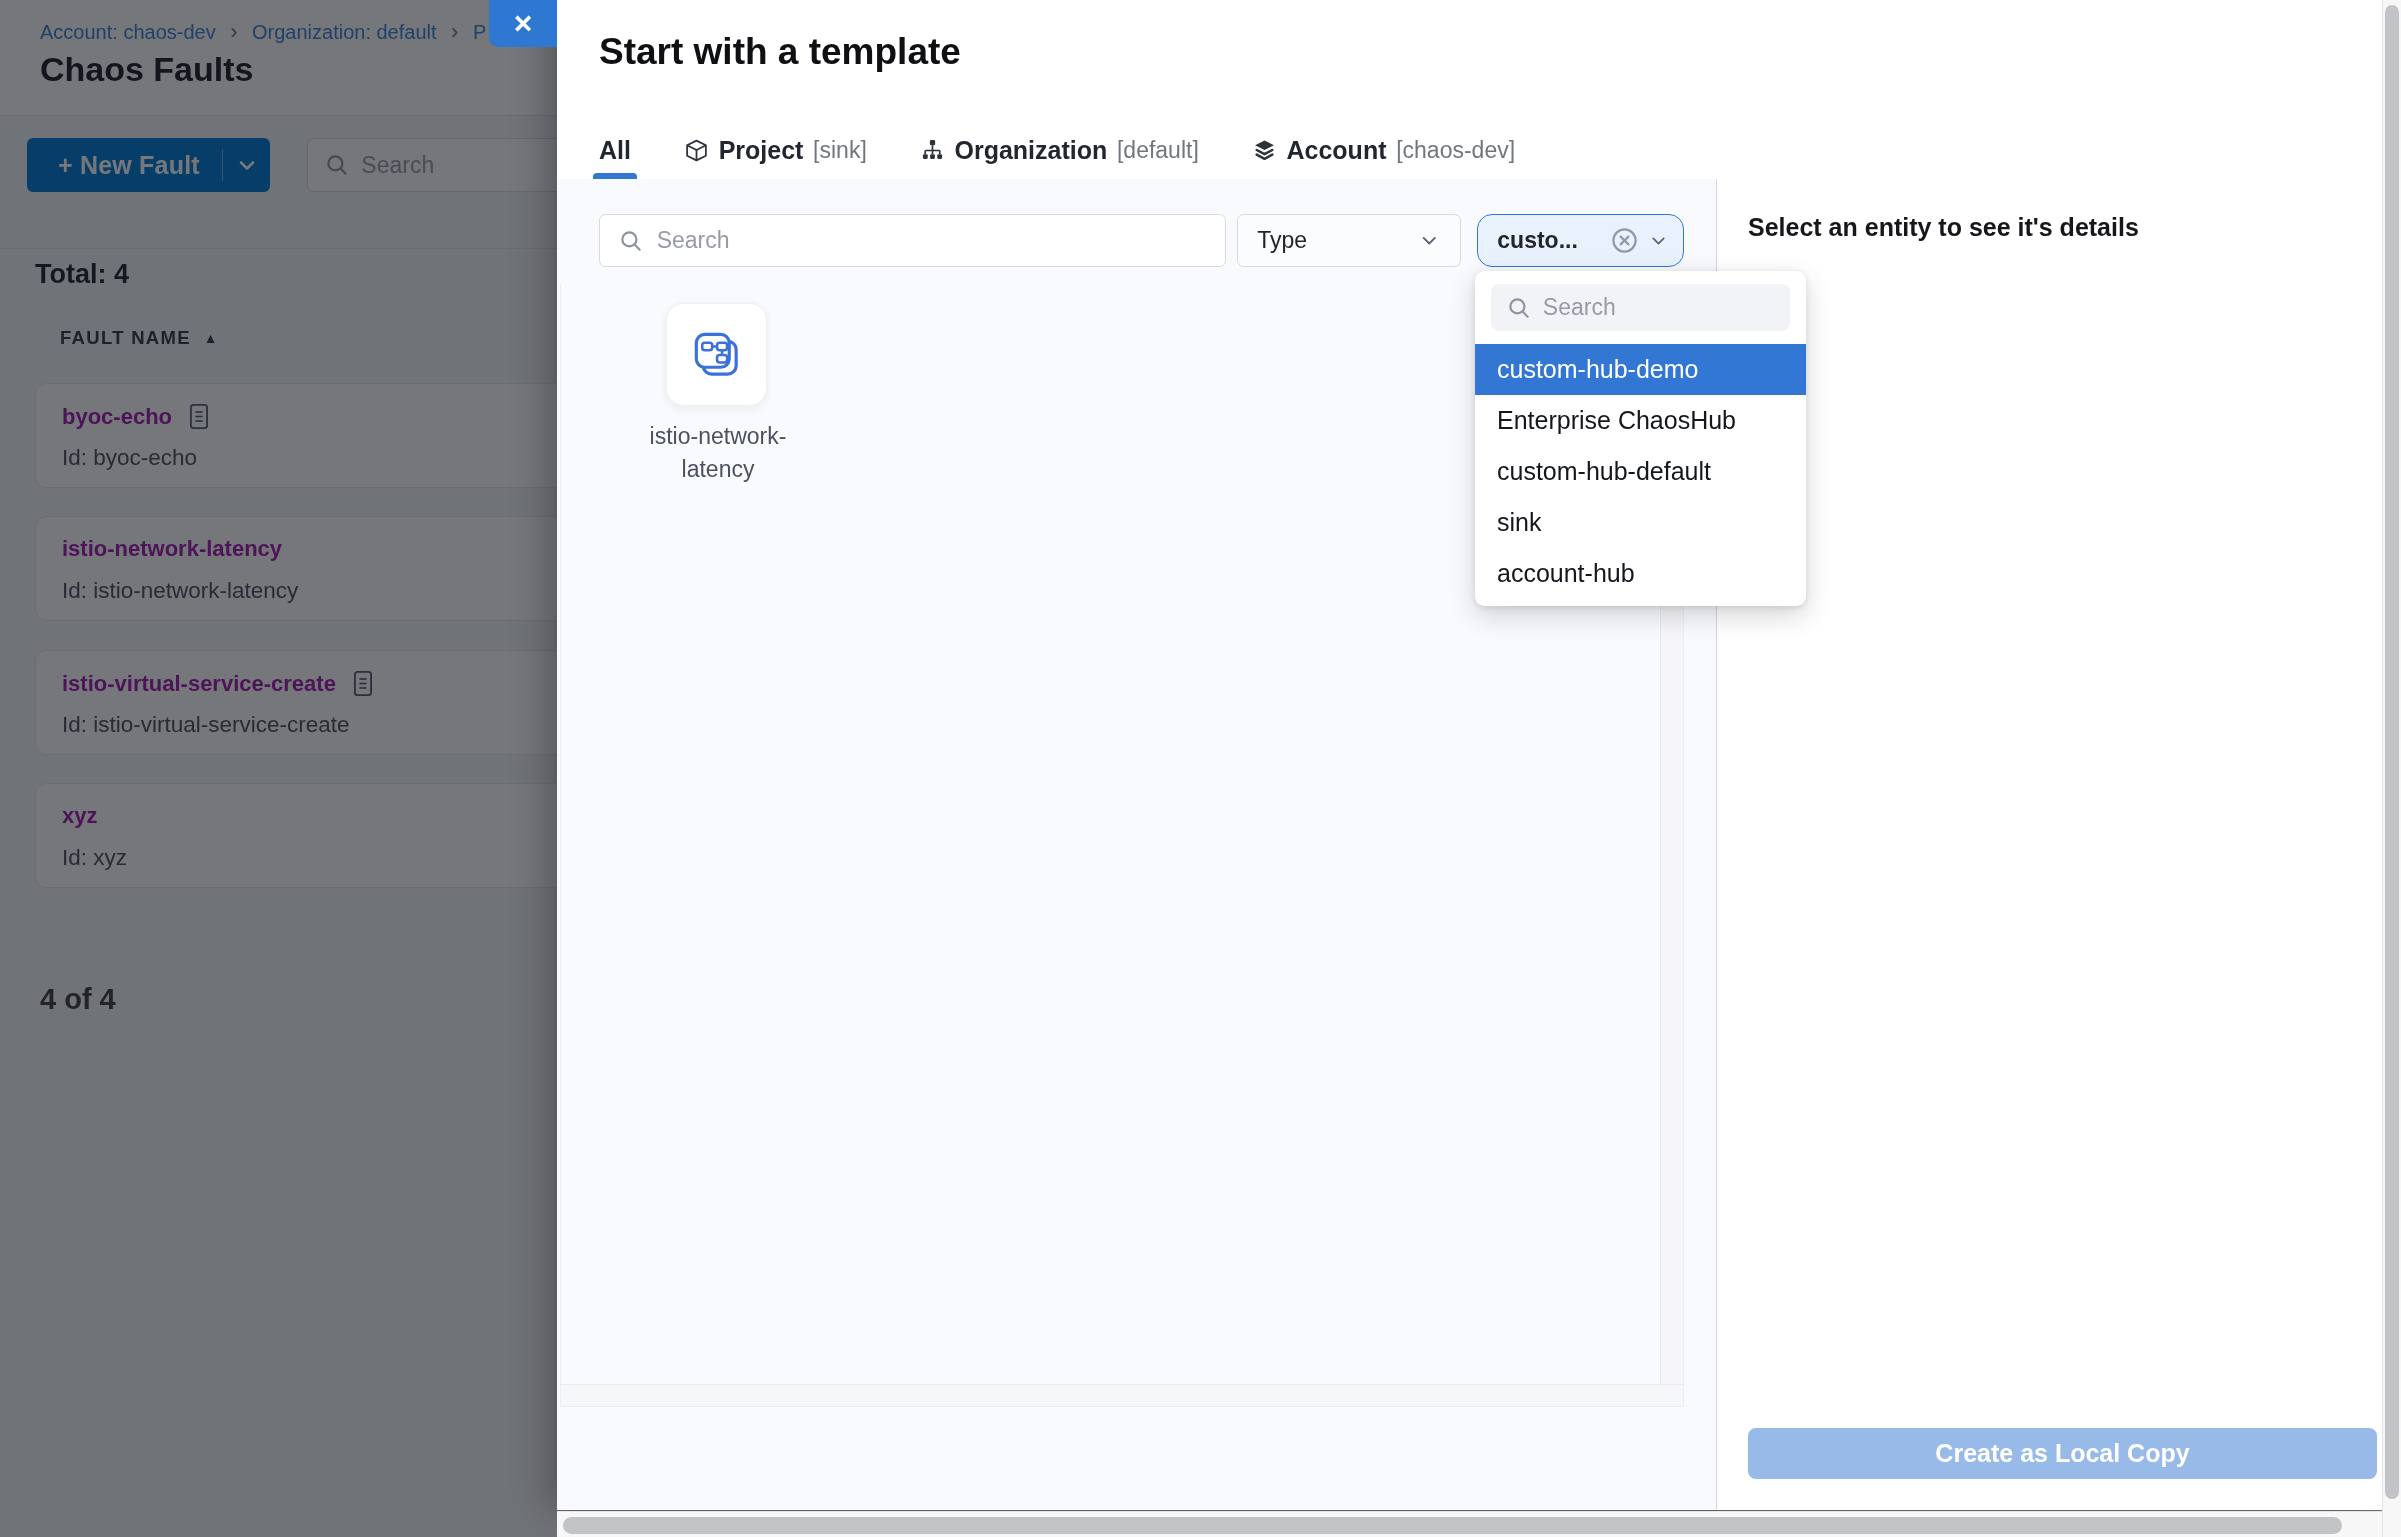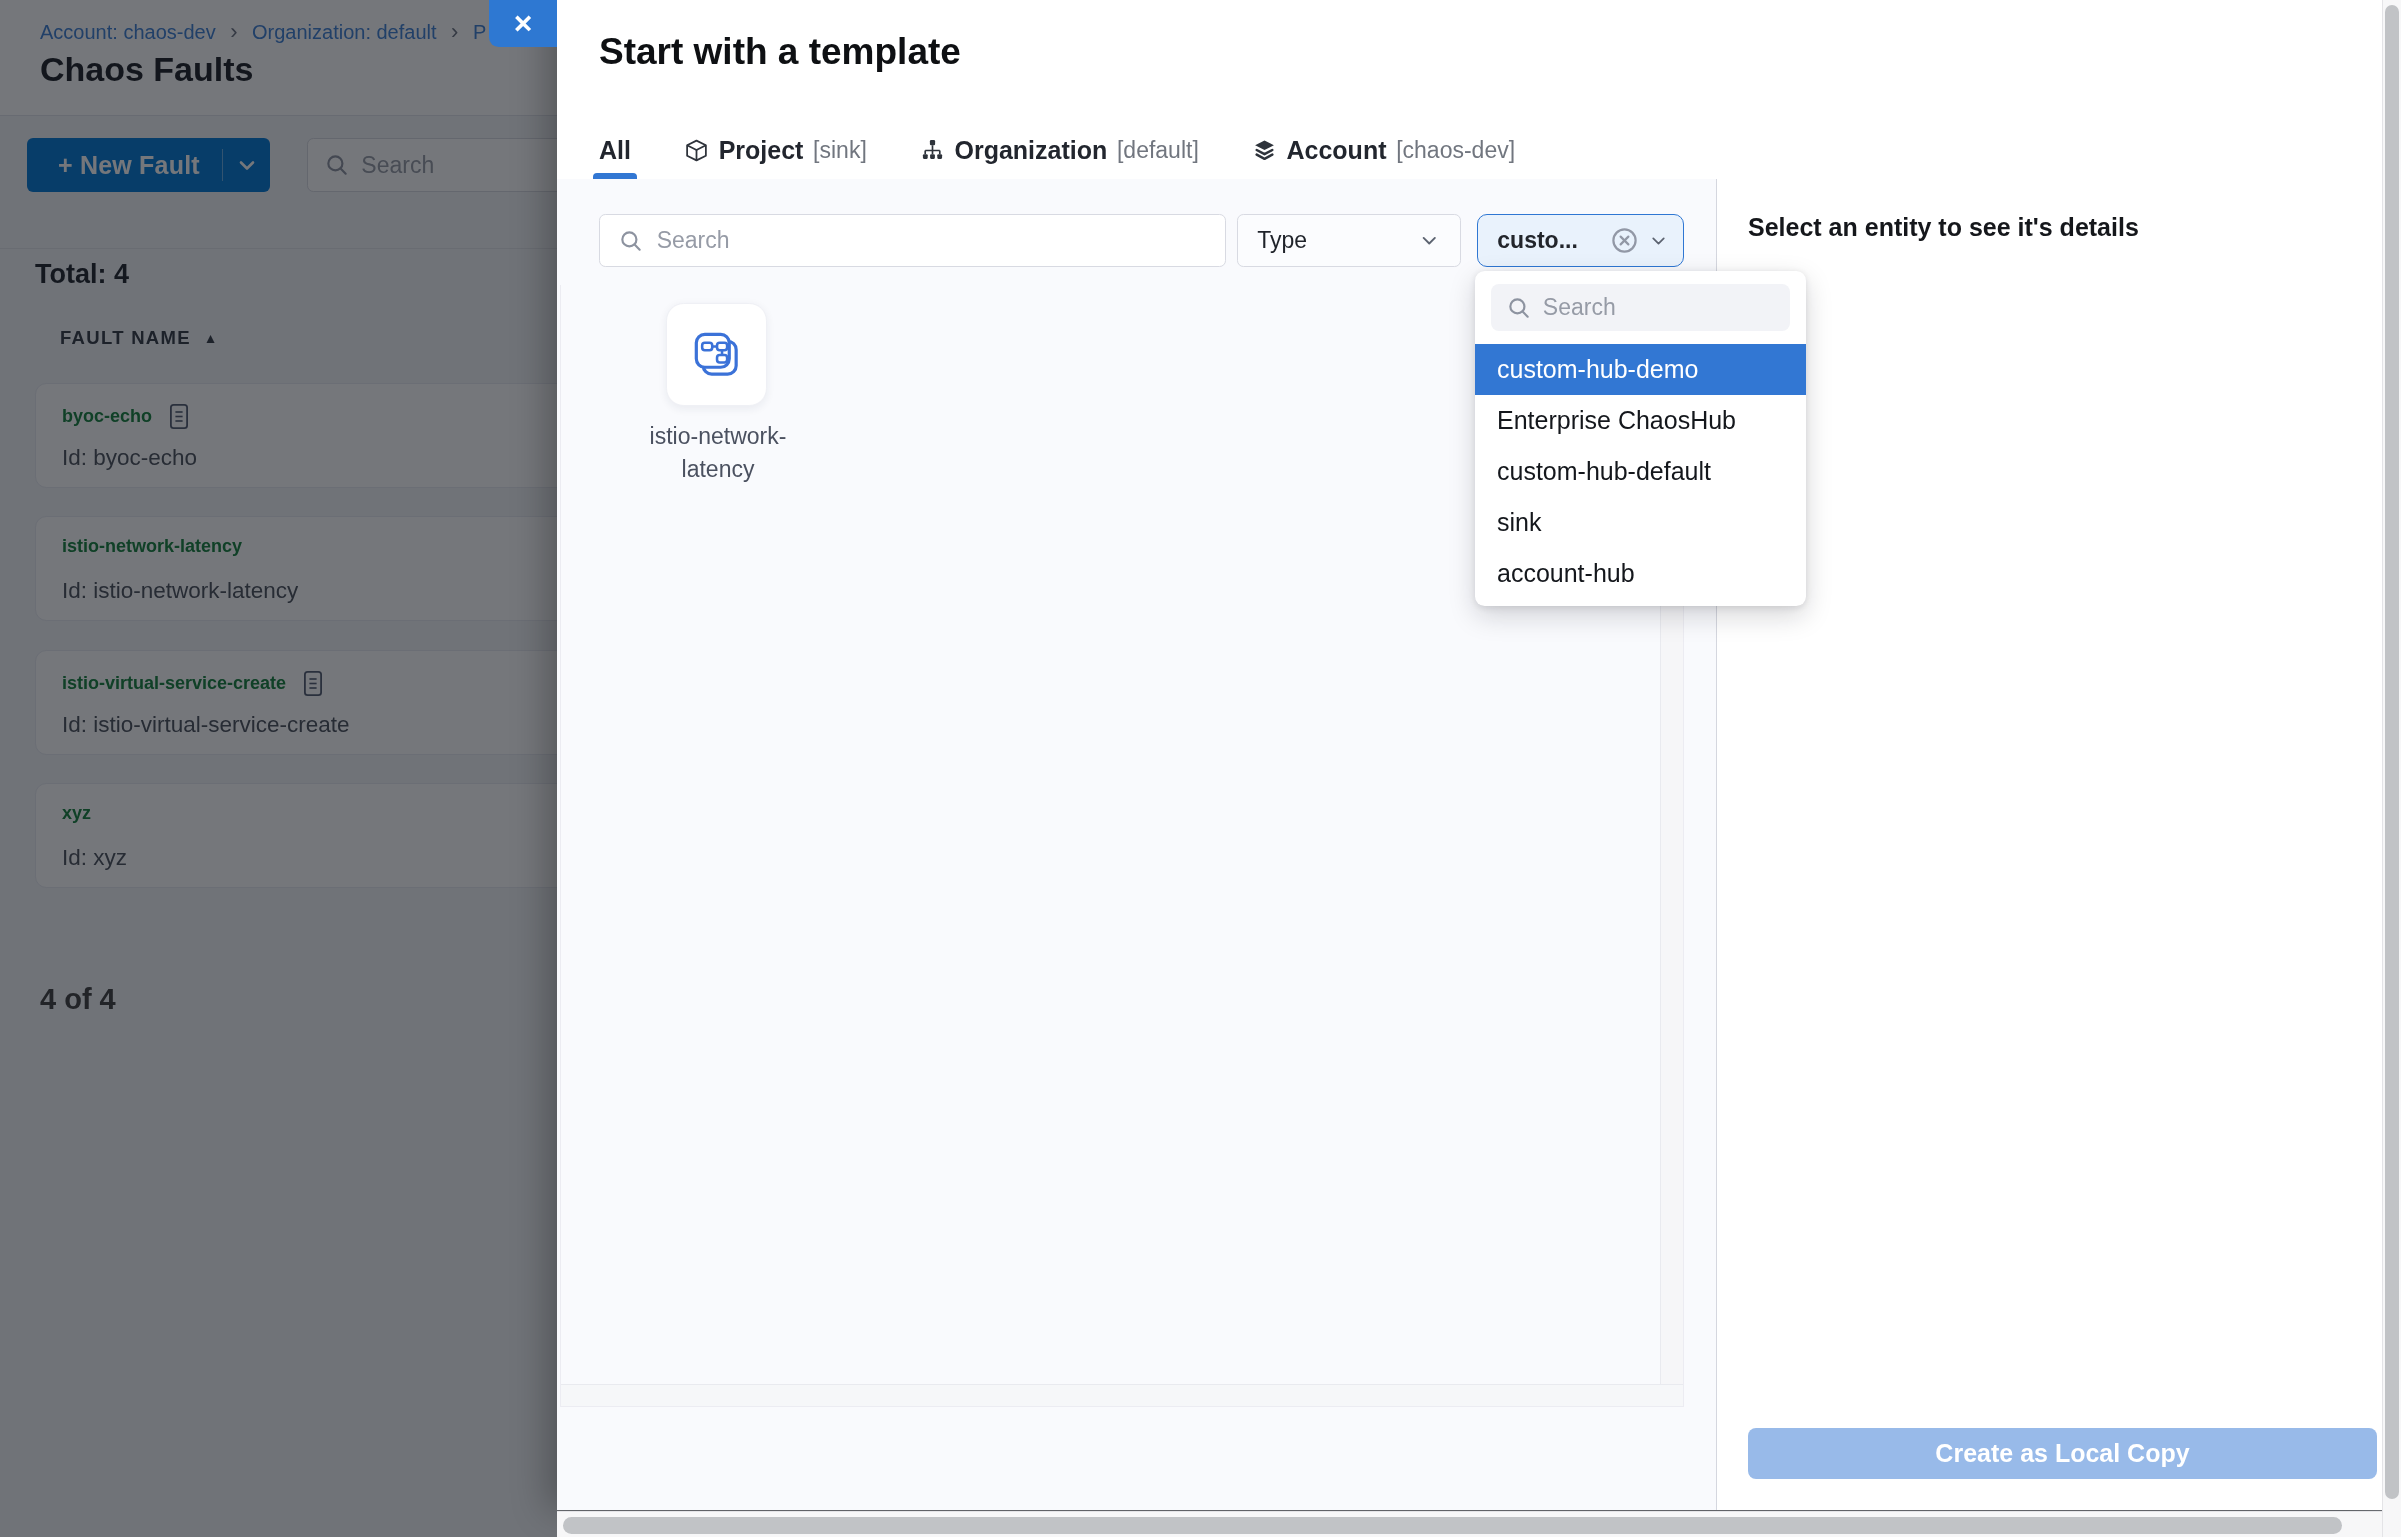--- a/index.html
+++ b/index.html
@@ -19,40 +19,40 @@
   .nf-divider { margin-left:auto; width:0.8px; height:32px; background:rgba(255,255,255,.4); }
   .nf-caret { width:47px; display:flex; justify-content:center; align-items:center; }
   .pg-search { position:absolute; left:307px; top:138px; width:386px; height:54px; background:#ffffff; border:0.8px solid #d7d9e0; border-radius:6.4px; display:flex; align-items:center; padding:0 16px; gap:11.3px; }
   .pg-search input, .m-search input, .dd-search input { border:none; outline:none; background:transparent; font-size:23px; color:#2b2f36; width:100%; font-family:inherit; }
   .pg-search input::placeholder, .m-search input::placeholder, .dd-search input::placeholder { color:#969ba6; }
   .toolbar-border { position:absolute; left:0; top:248px; width:557px; height:0.8px; background:#e3e5ea; }
   .total { position:absolute; left:35px; top:259px; font-size:27px; font-weight:bold; color:#1e232b; }
   .col-header { position:absolute; left:60px; top:327px; font-size:18.5px; font-weight:bold; letter-spacing:1.3px; color:#343a45; display:flex; gap:13px; align-items:center; }
   .sort-arrow { font-size:13.7px; color:#343a45; }
   .fault-card { position:absolute; left:35px; width:563px; height:105px; background:#ffffff; border:0.8px solid #e7e9f0; border-radius:11.3px; }
-  .fault-name { position:absolute; left:26px; top:19.3px; font-size:18px; font-weight:bold; color:#15803d; display:flex; align-items:center; gap:16px; }
+  .fault-name { position:absolute; left:26px; top:19.3px; font-size:22px; font-weight:bold; color:#a21caf; display:flex; align-items:center; gap:16px; }
   .fault-id { position:absolute; left:26px; top:61px; font-size:22.5px; color:#4b515c; }
   .pagination { position:absolute; left:40px; top:983px; font-size:29px; font-weight:600; color:#404040; }
   
   .overlay { position:absolute; inset:0; background:rgba(13,16,22,0.57); }
   
   .modal { position:absolute; left:557px; top:0; width:1826px; height:1510px; background:#ffffff; box-shadow:-9.7px 0 35px rgba(0,0,0,.28); }
   .close-btn { position:absolute; left:-68px; top:0; width:68px; height:47px; background:#2e78d2; border-radius:0 0 0 9.7px; display:flex; align-items:center; justify-content:center; color:#fff; font-size:32px; font-weight:bold; cursor:pointer; }
   .m-title { position:absolute; left:42px; top:31px; font-size:37px; font-weight:bold; color:#0e1013; }
   .tabs { position:absolute; left:42px; top:121px; height:58px; display:flex; align-items:center; gap:53px; }
   .tab { position:relative; height:58px; display:flex; align-items:center; gap:9.7px; font-size:25px; font-weight:600; color:#22262e; cursor:pointer; }
   .tab .scope { font-size:23px; font-weight:400; color:#71767f; }
   .tab.active::after { content:""; position:absolute; left:-6.4px; right:-6.4px; bottom:0; height:6.4px; background:#3277d3; border-radius:4px 4px 0 0; }
   .tabs-border { position:absolute; left:0; top:179px; width:100%; height:0.8px; background:#e1e3ea; }
   .m-content { position:absolute; left:0; top:179px; right:0; bottom:0; background:#f9fafd; }
   .m-search { position:absolute; left:42px; top:35px; width:627px; height:53px; background:#ffffff; border:0.8px solid #d8dae2; border-radius:6.4px; display:flex; align-items:center; padding:0 17.7px; gap:13px; }
   .type-select { position:absolute; left:680px; top:35px; width:224px; height:53px; background:#fbfcfe; border:0.8px solid #d8dae2; border-radius:6.4px; display:flex; align-items:center; padding:0 19.3px; cursor:pointer; }
   .type-select .lbl { font-size:23px; font-weight:400; color:#1f232a; }
   .type-select .sel-caret { margin-left:auto; }
-  .hub-chip { position:absolute; left:920px; top:35px; width:207px; height:53px; background:#e9f2fc; border:1.6px solid #2f77d3; border-radius:10px; display:flex; align-items:center; padding:0 14.5px 0 19.3px; cursor:pointer; }
+  .hub-chip { position:absolute; left:920px; top:35px; width:207px; height:53px; background:#e9f2fc; border:1.6px solid #2f77d3; border-radius:15px; display:flex; align-items:center; padding:0 14.5px 0 19.3px; cursor:pointer; }
   .hub-chip .lbl { font-size:23px; font-weight:600; color:#22252b; }
   .hub-chip .clear { margin-left:auto; display:flex; }
   .inner-area { position:absolute; left:3.2px; top:106px; width:1124px; height:1122px; border:0.8px solid #ececf2; border-top:none; }
   .inner-vgutter { position:absolute; right:0; top:0; bottom:22.5px; width:23px; background:#f6f6f8; border-left:0.8px solid #e9eaef; }
   .inner-hgutter { position:absolute; left:0; right:0; bottom:0; height:22.5px; background:#f6f7f9; border-top:0.8px solid #e9eaef; }
   .tpl-card { position:absolute; left:109px; top:124px; width:101px; height:103px; background:#ffffff; border:0.8px solid #eff0f5; border-radius:17.7px; box-shadow:0 2.4px 8px rgba(33,43,73,.07); display:flex; align-items:center; justify-content:center; cursor:pointer; }
   .tpl-label { position:absolute; left:76px; top:241px; width:170px; text-align:center; font-size:23px; line-height:33px; color:#4b5160; }
   .divider-v { position:absolute; left:1159px; top:0; bottom:0; width:0.8px; background:#d5d7df; }
   .details-pane { position:absolute; left:1160px; top:0; right:0; bottom:0; background:#ffffff; }
   .details-text { position:absolute; left:31px; top:34px; font-size:25px; font-weight:bold; color:#15171b; }

